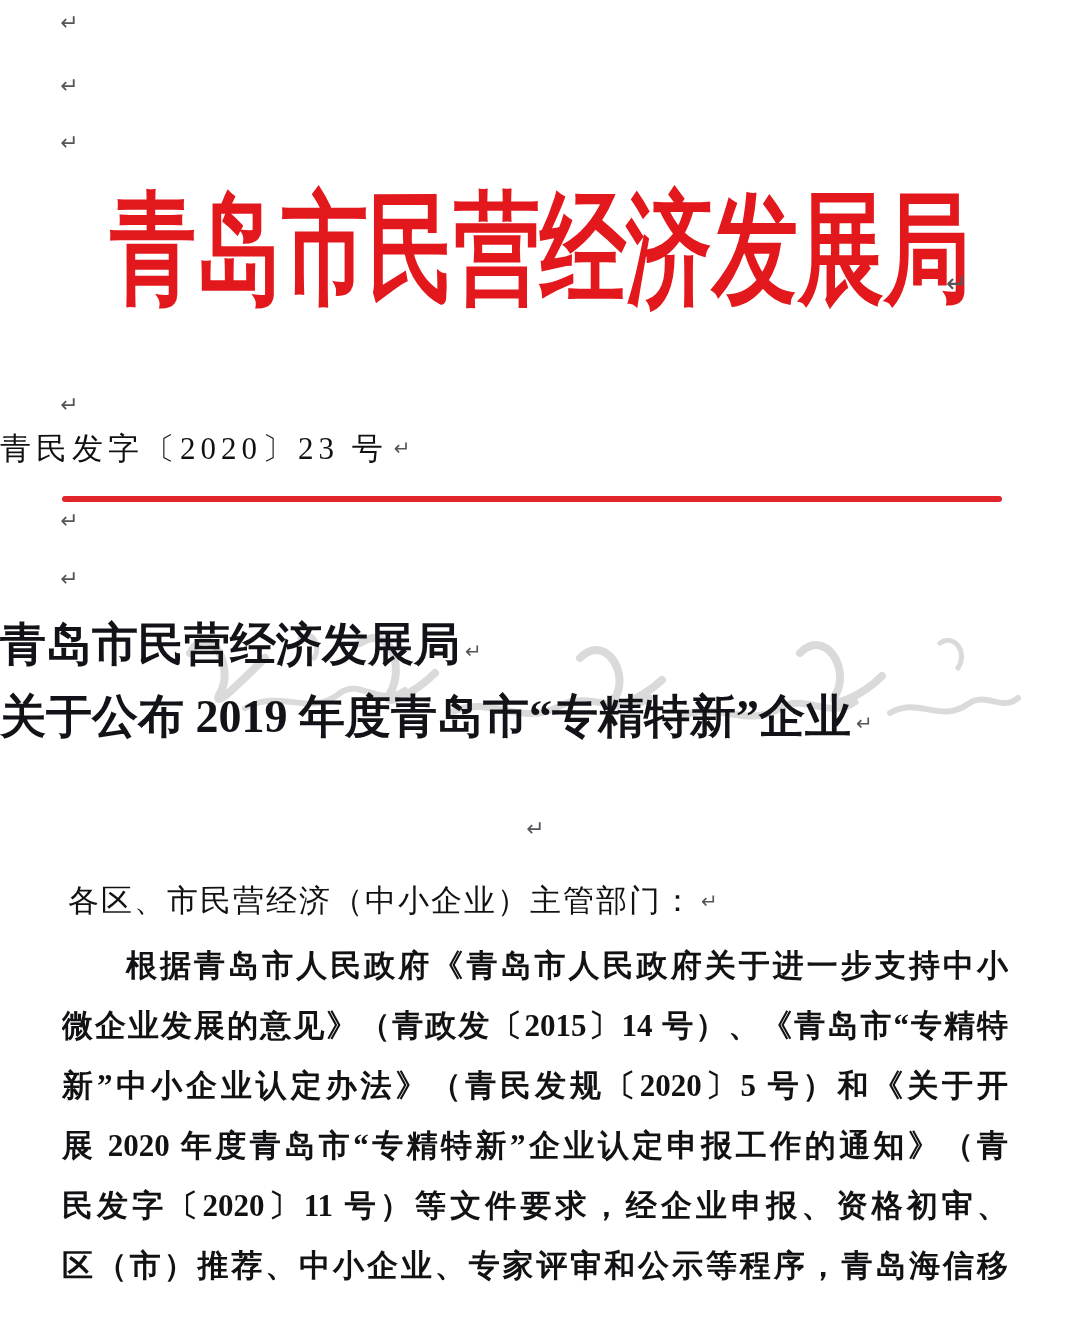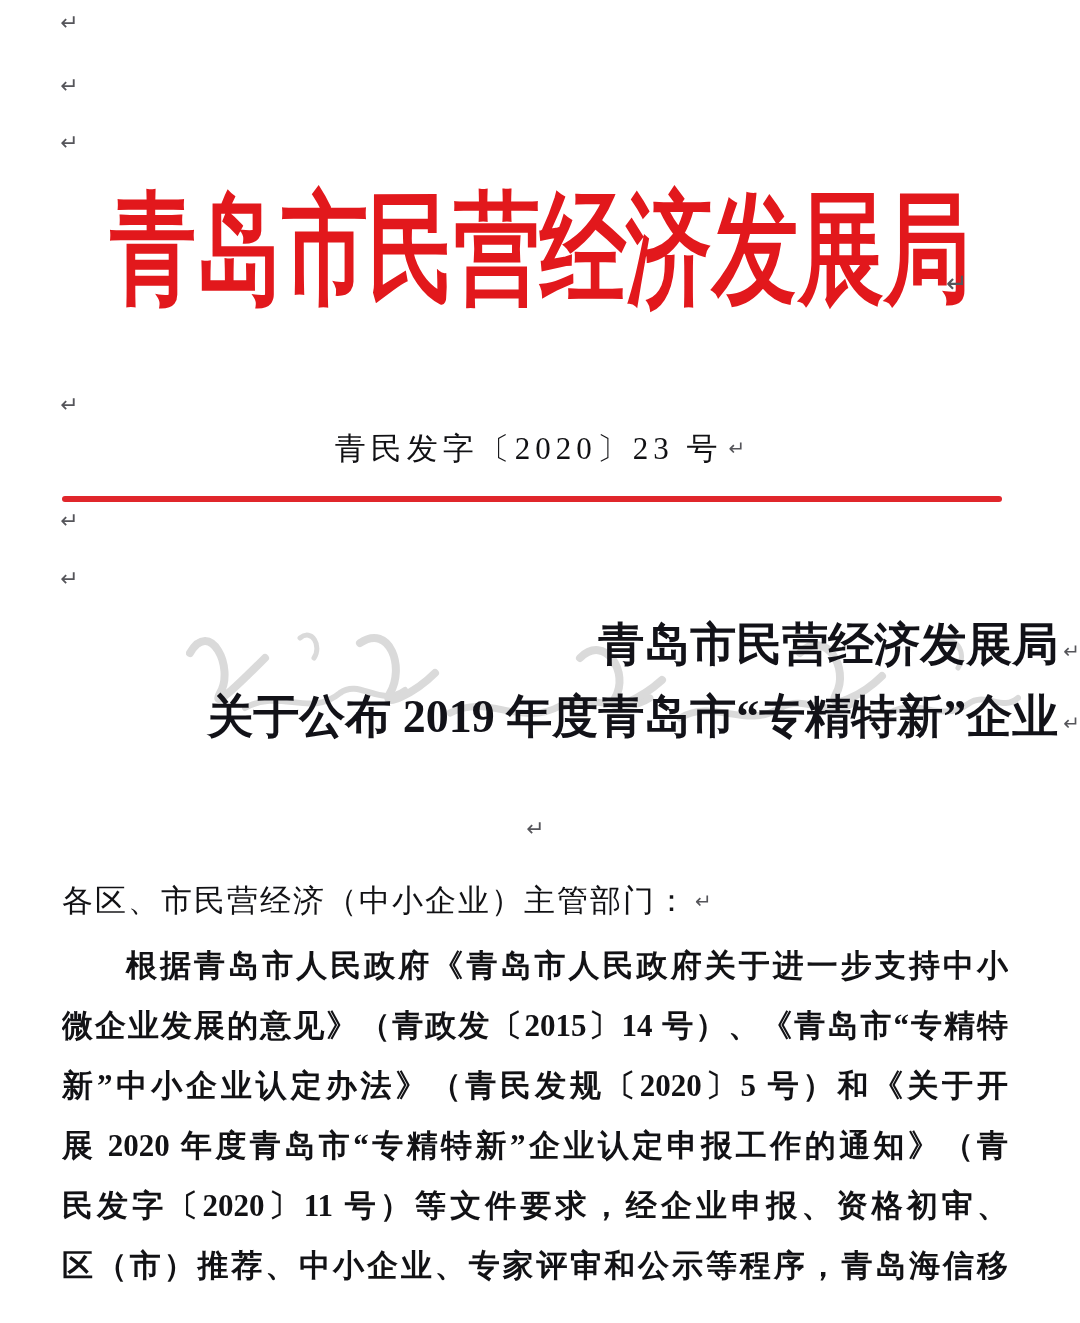--- a/index.html
+++ b/index.html
@@ -52,21 +52,21 @@
     top: 268px;
     font-size: 26px;
   }
 
   
   .doc-number {
     position: absolute;
     top: 428px;
     left: 0;
     width: 100%;
-    text-align: center;
+    text-align: left;
     font-size: 31px;
     letter-spacing: 5px;
     color: #111114;
     white-space: nowrap;
   }
   .doc-number .pilcrow { font-size: 20px; margin-left: 6px; vertical-align: 4px; }
 
   
   .red-rule {
     position: absolute;
@@ -89,41 +89,41 @@
     filter: blur(0.6px);
     pointer-events: none;
   }
 
   
   .doc-title {
     position: absolute;
     top: 612px;
     left: 0;
     width: 100%;
-    text-align: right;
+    text-align: left;
     font-weight: bold;
     font-size: 46px;
     line-height: 65px;
     color: #121218;
     white-space: nowrap;
   }
   .doc-title .pilcrow { font-size: 20px; font-weight: normal; margin-left: 5px; vertical-align: 2px; }
 
   .section-pilcrow {
     position: absolute;
     left: 526px;
     top: 816px;
     font-size: 22px;
   }
 
   
   .salutation {
     position: absolute;
     top: 880px;
-    left: 62px;
+    left: 68px;
     font-size: 31px;
     letter-spacing: 2px;
     color: #121215;
     white-space: nowrap;
   }
   .salutation .pilcrow { font-size: 20px; margin-left: 6px; vertical-align: 3px; letter-spacing: 0; }
 
   
   .body-block {
     position: absolute;

